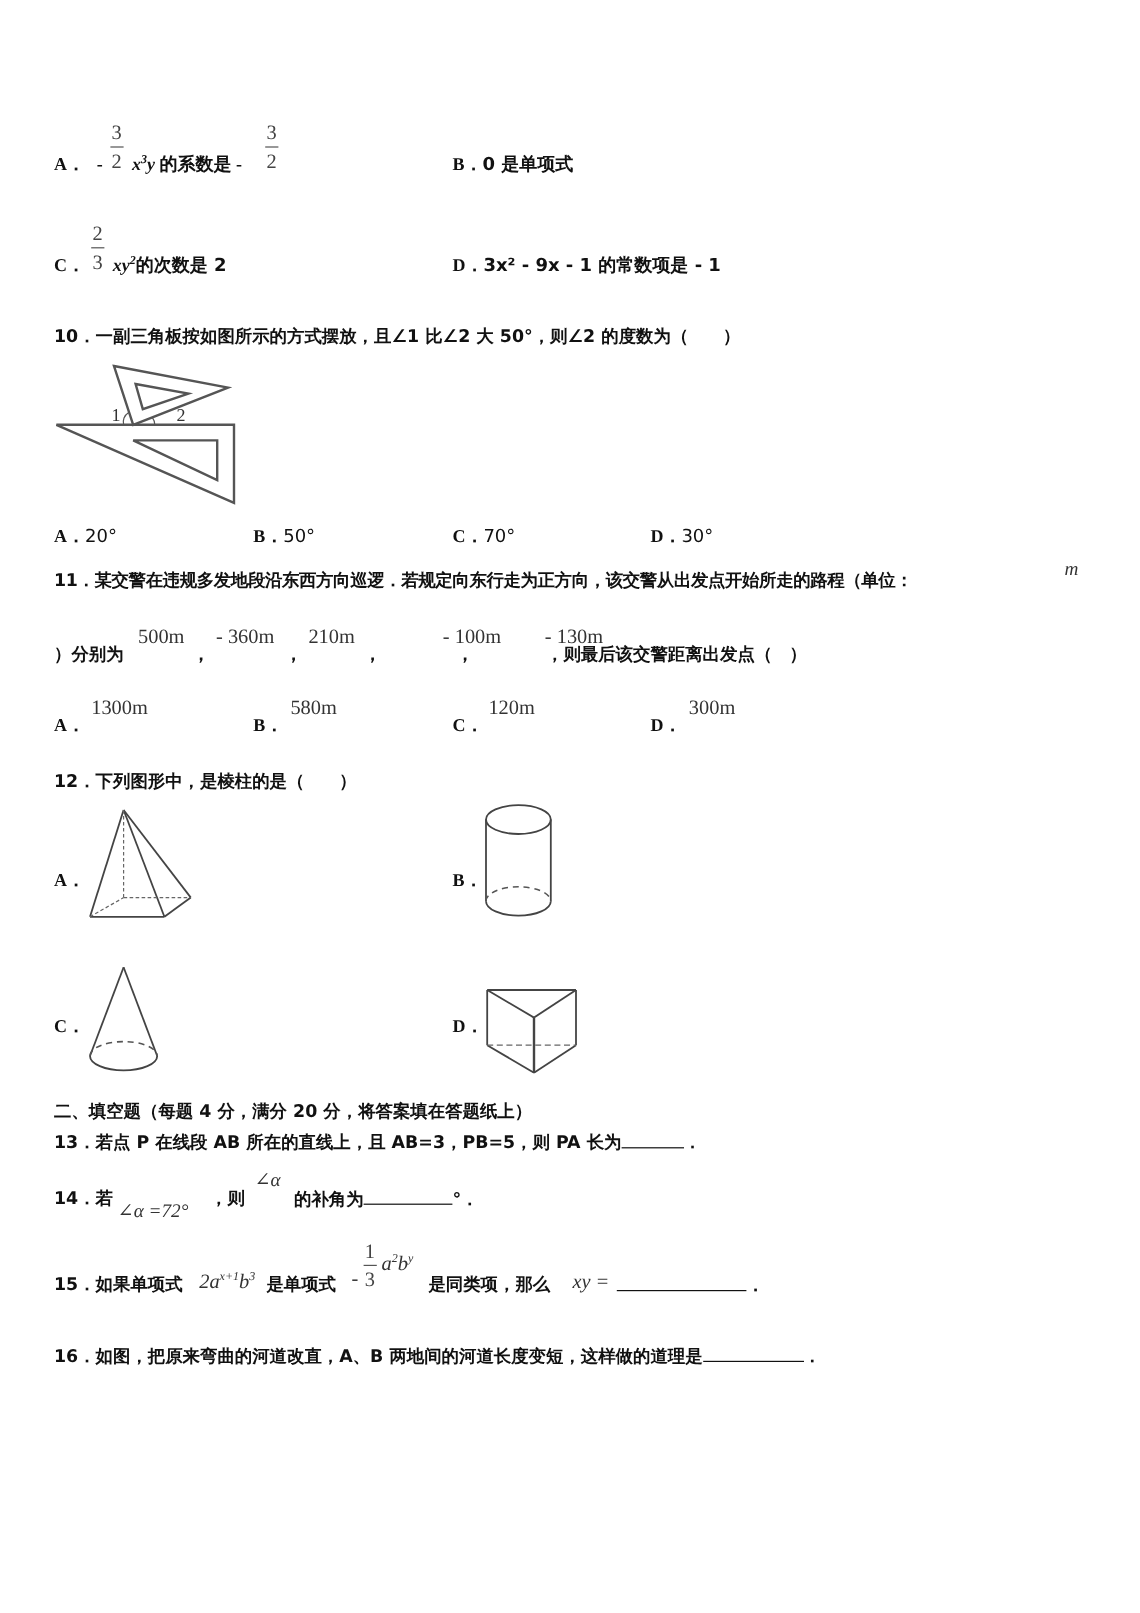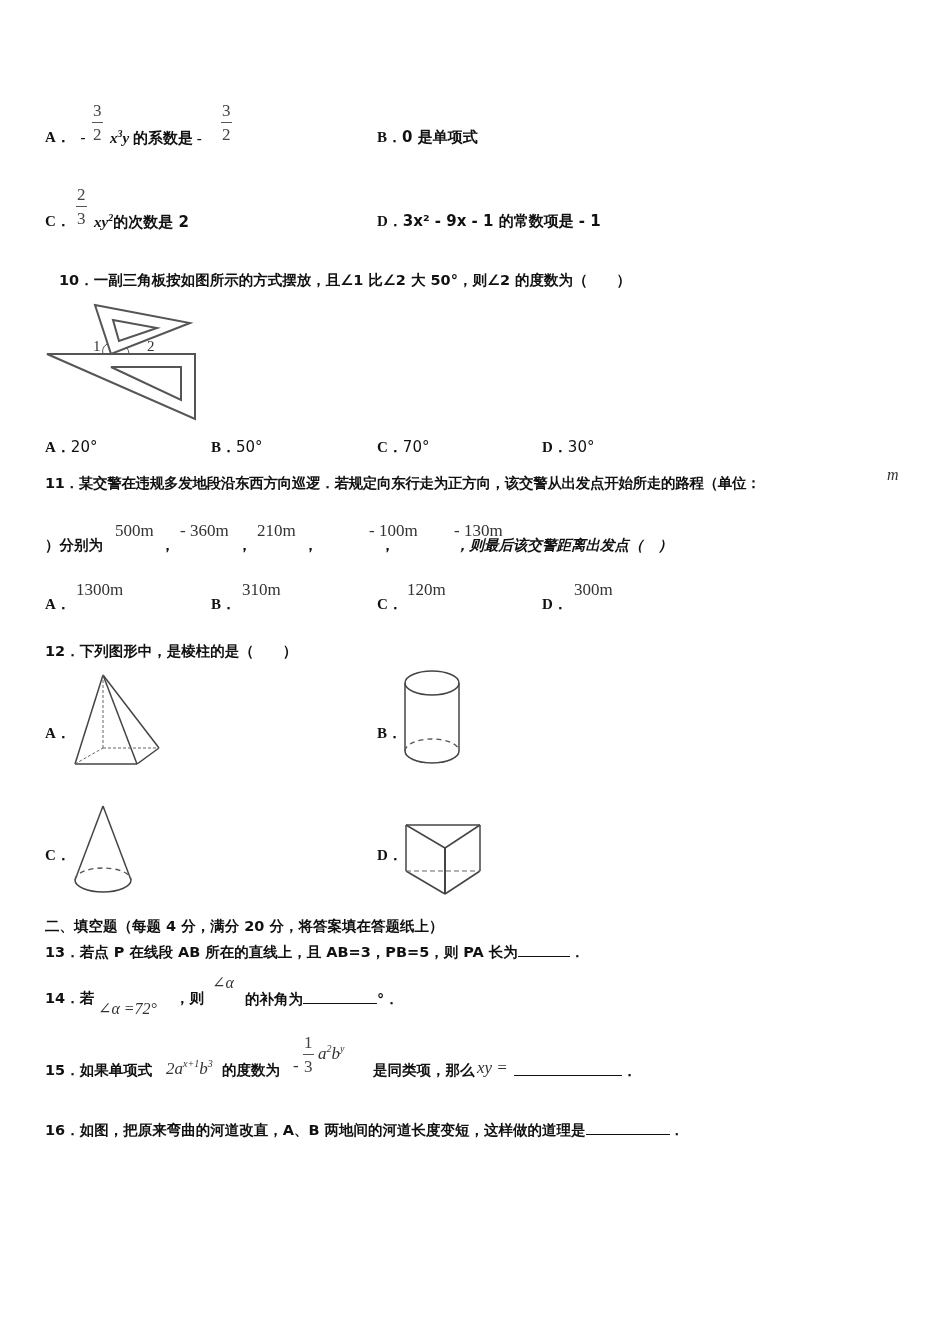--- a/index.html
+++ b/index.html
@@ -57,21 +57,21 @@
     </span>
 </div>
 <div class="abs opt" style="left:94px;top:212px;">
   <span class="it">xy<sup>2</sup></span><span style="font-family:'DejaVu Sans',sans-serif;">的次数是 2</span>
 </div>
 
 <div class="abs opt" style="left:377px;top:212px;">
   <span>D．</span><span style="font-family:'DejaVu Sans',sans-serif;">3x² - 9x - 1 的常数项是 - 1</span>
 </div>
 
-<div class="abs txt" style="left:59px;top:271px;font-size:14.5px;">10．一副三角板按如图所示的方式摆放，且∠1 比∠2 大 50°，则∠2 的度数为（　　）</div>
+<div class="abs txt" style="left:45px;top:271px;font-size:14.5px;">10．一副三角板按如图所示的方式摆放，且∠1 比∠2 大 50°，则∠2 的度数为（　　）</div>
 
 <div class="fig" style="left:45px;top:298px;">
   <svg width="155" height="124" viewBox="0 0 155 124">
 
     <polygon points="2,56 150,56 150,121" fill="none" stroke="#555" stroke-width="2"></polygon>
     <polygon points="66,69 136,69 136,102" fill="none" stroke="#555" stroke-width="2"></polygon>
 
     <polygon points="50,7 145,25 66,56" fill="none" stroke="#555" stroke-width="2"></polygon>
     <polygon points="68,22 112,30 74,43" fill="none" stroke="#555" stroke-width="2"></polygon>
 
@@ -101,26 +101,26 @@
 <div class="abs txt" style="left:45px;top:536px;font-size:14.5px;">）分别为</div>
 <div class="abs math" style="left:115px;top:521px;">500m</div>
 <div class="abs txt" style="left:160px;top:536px;">，</div>
 <div class="abs math" style="left:180px;top:521px;">- 360m</div>
 <div class="abs txt" style="left:237px;top:536px;">，</div>
 <div class="abs math" style="left:257px;top:521px;font-family:Liberation Serif, serif;">210m</div>
 <div class="abs txt" style="left:303px;top:536px;">，</div>
 <div class="abs math" style="left:323px;top:521px;margin-left:46px;">- 100m</div>
 <div class="abs txt" style="left:380px;top:536px;">，</div>
 <div class="abs math" style="left:421px;top:521px;margin-left:33px;">- 130m</div>
-<div class="abs txt" style="left:455px;top:536px;font-size:14.5px;font-style:italic;">，则最后该交警距离出发点（　）</div>
+<div class="abs txt" style="left:455px;top:536px;font-size:14.5px;">，则最后该交警距离出发点（　）</div>
 
 <div class="abs opt" style="left:45px;top:595px;">A．</div>
 <div class="abs math" style="left:76px;top:580px;">1300m</div>
 <div class="abs opt" style="left:211px;top:595px;">B．</div>
-<div class="abs math" style="left:242px;top:580px;">310m</div>
+<div class="abs math" style="left:242px;top:580px;">580m</div>
 <div class="abs opt" style="left:377px;top:595px;">C．</div>
 <div class="abs math" style="left:407px;top:580px;">120m</div>
 <div class="abs opt" style="left:542px;top:595px;">D．</div>
 <div class="abs math" style="left:574px;top:580px;">300m</div>
 
 <div class="abs txt" style="left:45px;top:642px;font-size:14.5px;">12．下列图形中，是棱柱的是（　　）</div>
 
 <div class="abs opt" style="left:45px;top:724px;">A．</div>
 <div class="fig" style="left:73px;top:671px;">
   <svg width="92" height="98" viewBox="0 0 92 98">
@@ -182,32 +182,32 @@
 <div class="abs txt" style="left:175px;top:989px;font-size:14.5px;">，则</div>
 <div class="abs math it" style="left:212px;top:973px;font-size:16px;">∠α</div>
 <div class="abs txt" style="left:245px;top:989px;font-size:14.5px;">
   <span>的补角为</span><span class="blank" style="width:74px;"></span><span>°．</span>
 </div>
 
 <div class="abs txt" style="left:45px;top:1061px;font-size:14.5px;">15．如果单项式</div>
 <div class="abs math it" style="left:166px;top:1058px;font-size:17px;">
   <span>2a</span><sup>x+1</sup><span>b</span><sup>3</sup>
 </div>
-<div class="abs txt" style="left:222px;top:1061px;font-size:14.5px;">的度数为</div>
+<div class="abs txt" style="left:222px;top:1061px;font-size:14.5px;">是单项式</div>
 <div class="abs math" style="left:293px;top:1056px;">-</div>
 <div class="abs" style="left:303px;top:1034px;">
   <span class="frac">
       <span class="num">1</span>
       <span class="den">3</span>
     </span>
 </div>
 <div class="abs math it" style="left:318px;top:1043px;font-size:17px;">
   <span>a</span><sup>2</sup><span>b</span><sup>y</sup>
 </div>
-<div class="abs txt" style="left:357px;top:1061px;font-size:14.5px;margin-left:16px;">是同类项，那么</div>
+<div class="abs txt" style="left:357px;top:1061px;font-size:14.5px;">是同类项，那么</div>
 <div class="abs math it" style="left:477px;top:1058px;font-size:17px;">xy =</div>
 <div class="abs txt" style="left:514px;top:1061px;">
   <span class="blank" style="width:108px;"></span><span>．</span>
 </div>
 
 <div class="abs txt" style="left:45px;top:1120px;font-size:14.5px;">
   <span>16．如图，把原来弯曲的河道改直，A、B 两地间的河道长度变短，这样做的道理是</span><span class="blank" style="width:84px;"></span><span>．</span>
 </div>
 
 </body></html>

